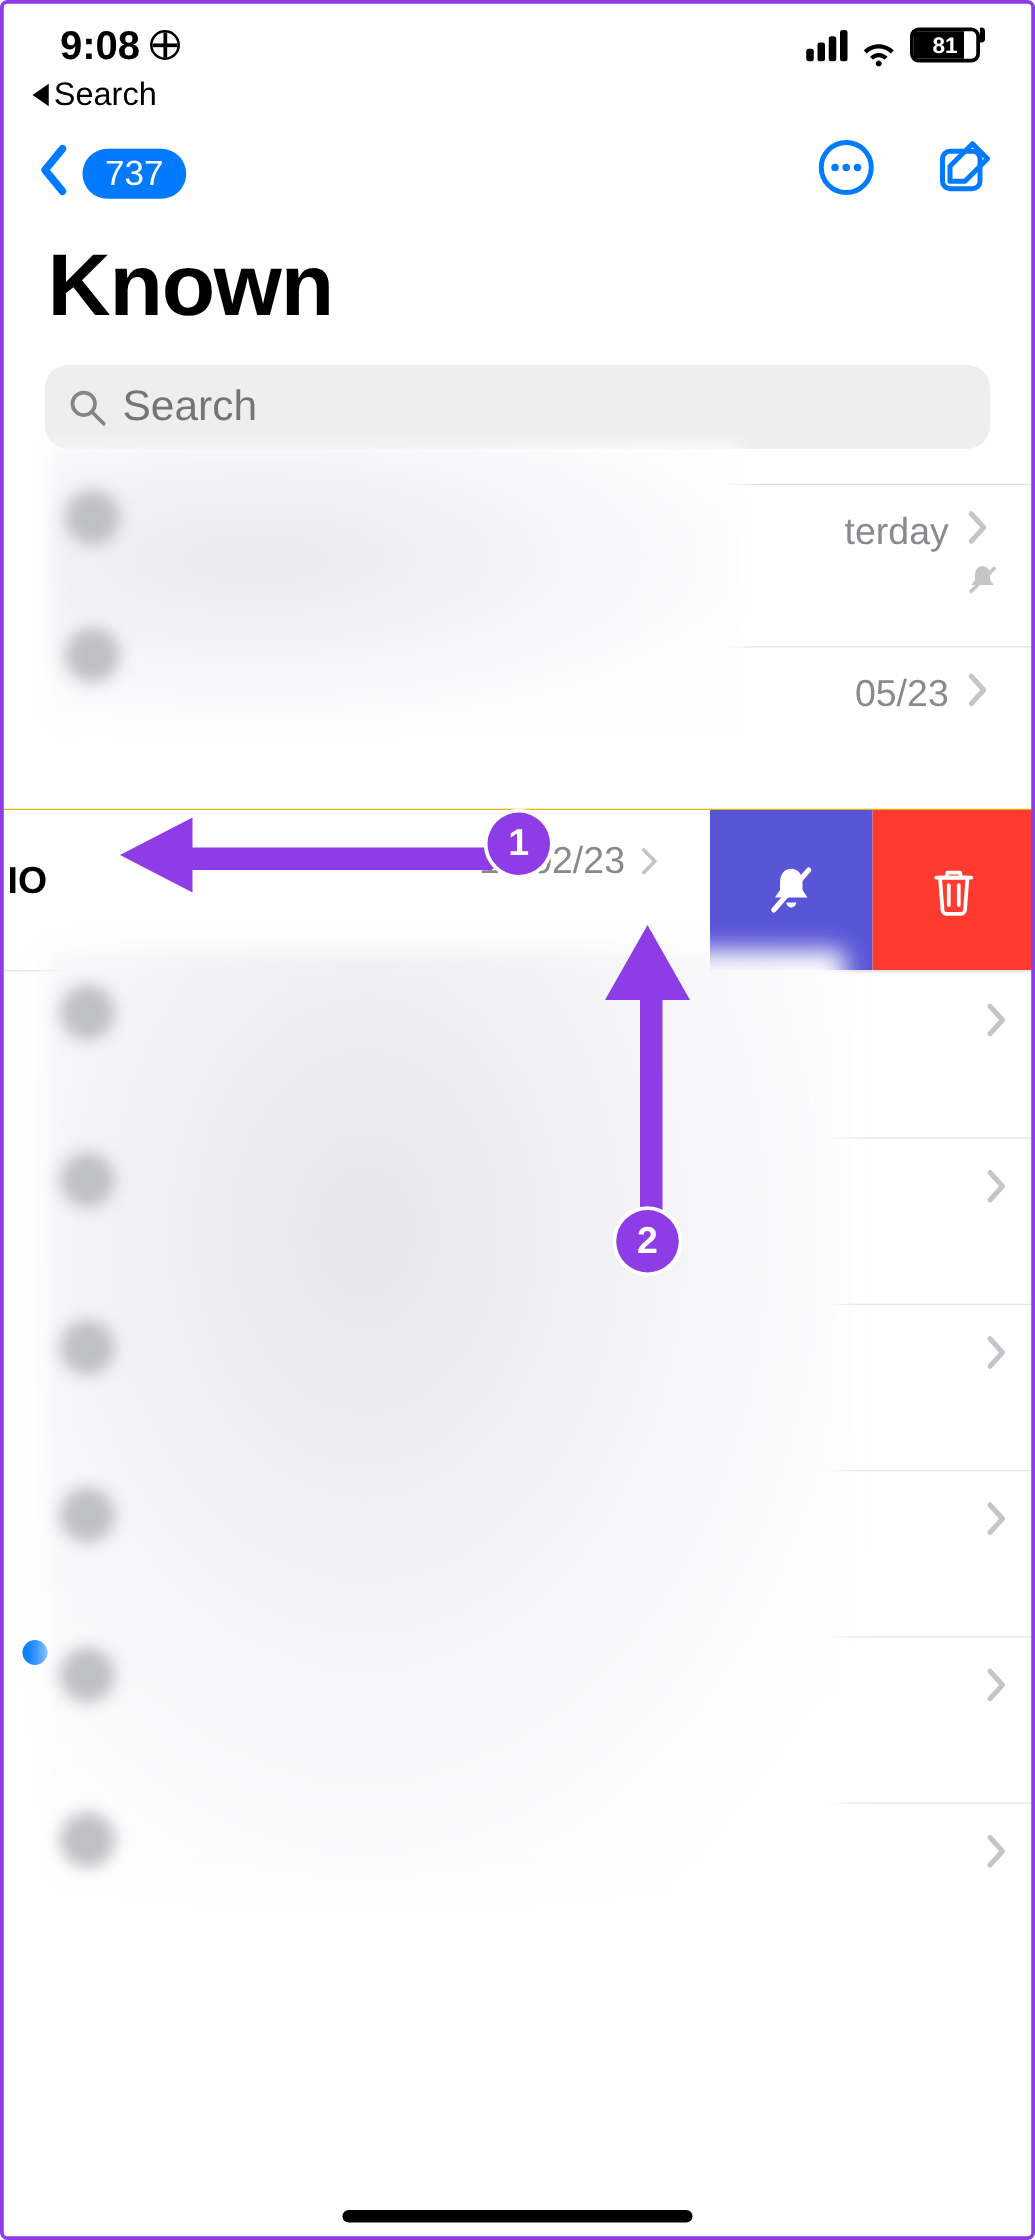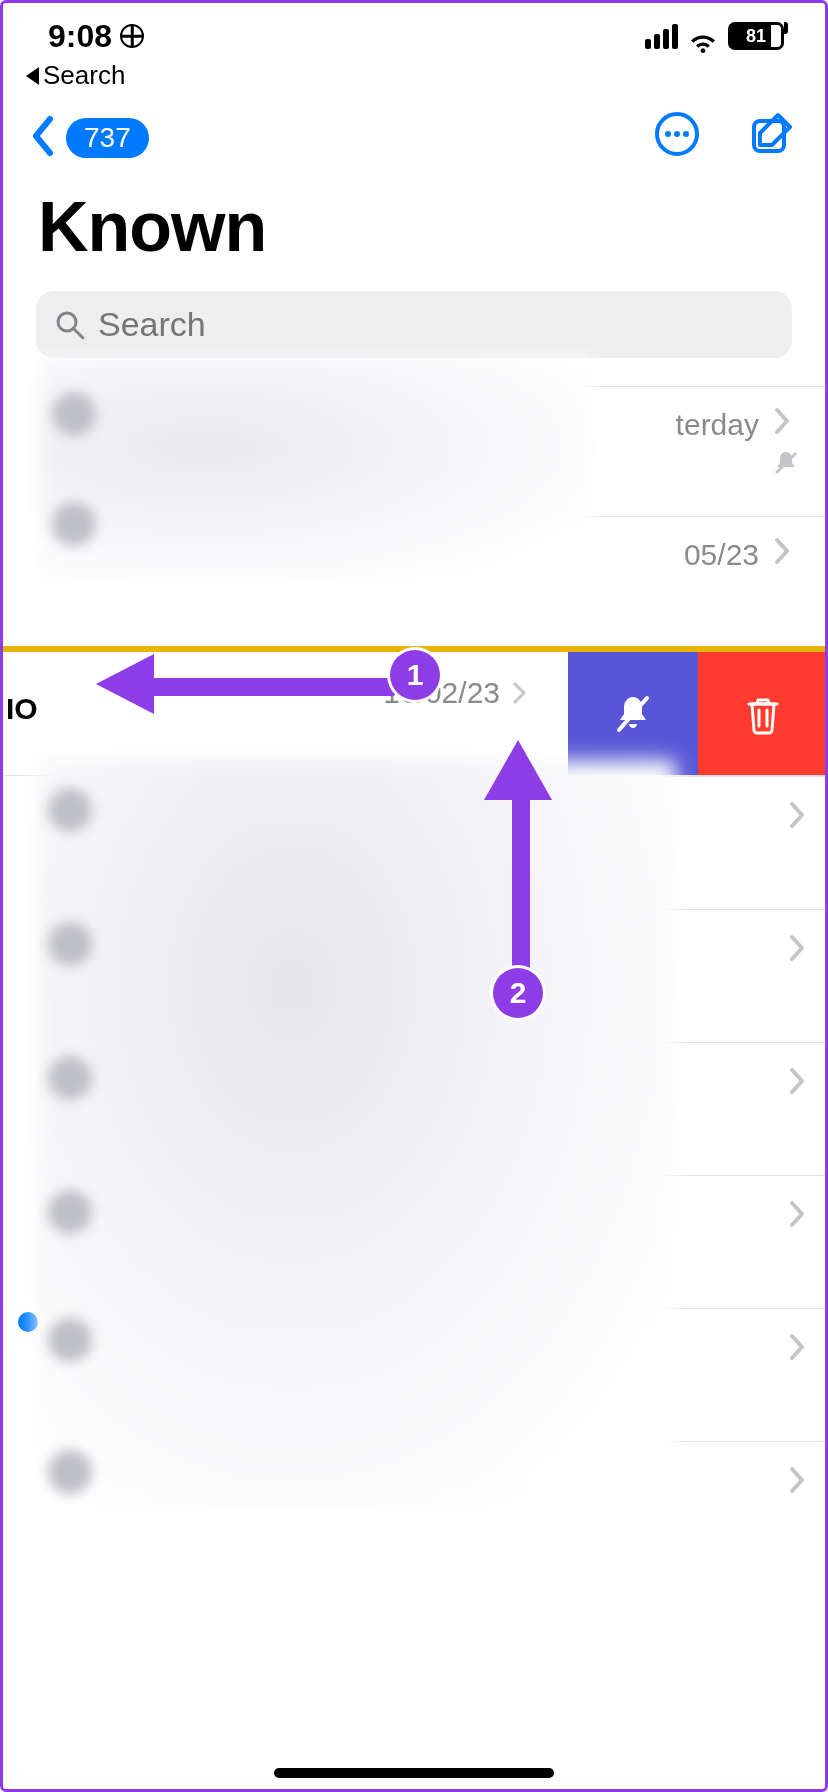--- a/index.html
+++ b/index.html
@@ -112,21 +112,21 @@
     color:#8a8a8e; font-size:30px;
   }
   .row .right-meta .chev{color:#c5c5c9;}
   .row .right-meta svg{width:18px;height:28px;}
   .muted-icon svg{width:28px;height:28px;color:#c5c5c9;}
   .muted-wrap{position:absolute; right:28px; top:62px;}
   
   .swiped-row {
     position:relative;
     height:130px;
-    border-top:6px solid #eab308;
+    border-top:1px solid #eab308;
     border-bottom:1px solid #e3e3e6;
     margin-left:0;
     display:flex;
     overflow:hidden;
     text-align:center;
   }
   .swiped-label{
     position:absolute; left:6px; top:40px;
     font-size:30px; font-weight:600; color:#000;
   }

